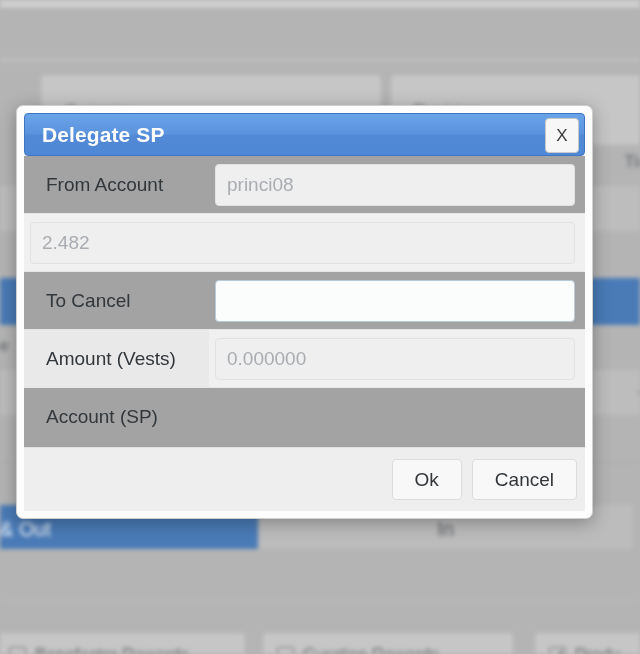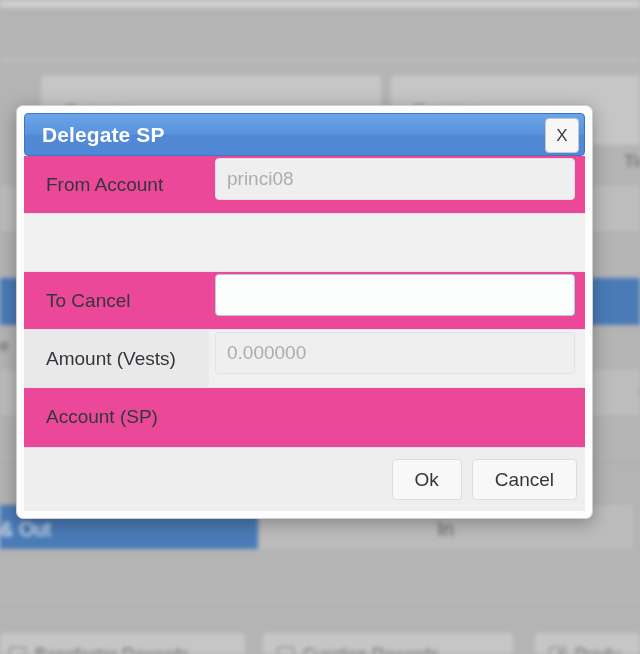--- a/index.html
+++ b/index.html
@@ -154,21 +154,21 @@
     color: #3a3a3a;
     font-size: 17px;
     display: flex;
     align-items: center;
     justify-content: center;
     cursor: pointer;
   }
 
   #modal-body {
     flex: 1 1 auto;
-    background: #ec4899;
+    background: #a3a3a3;
   }
   .form-row {
     display: flex;
     align-items: center;
     height: 58px;
     border-bottom: 1px solid #e6e6e6;
     box-sizing: border-box;
   }
   .form-row.striped { background: #f0f0f0; }
   .form-row.striped .row-label { background: #e9e9e9; }
@@ -179,21 +179,21 @@
     display: flex;
     align-items: center;
     padding-left: 22px;
     box-sizing: border-box;
     font-size: 19px;
     color: #32373c;
     white-space: nowrap;
   }
   .row-field {
     flex: 1 1 auto;
-    padding: 0 10px 12px 6px;
+    padding: 0 10px 0 6px;
   }
   .field {
     width: 100%;
     box-sizing: border-box;
     height: 42px;
     border-radius: 4px;
     padding: 0 11px;
     font-family: "Liberation Sans", sans-serif;
     font-size: 19px;
     line-height: 42px;
@@ -305,20 +305,23 @@
   <div id="modal-body">
 
     <div class="form-row">
       <div class="row-label">From Account</div>
       <div class="row-field">
         <input class="field readonly" type="text" readonly="" value="princi08" style="">
       </div>
     </div>
 
     <div class="form-row striped">
+      <div class="row-field">
+        <input class="field readonly" type="text" readonly="" value="2.482" style="">
+      </div>
     </div>
 
     <div class="form-row">
       <div class="row-label">To Cancel</div>
       <div class="row-field">
         <input class="field active-empty" type="text" value="" style="">
       </div>
     </div>
 
     <div class="form-row striped">

